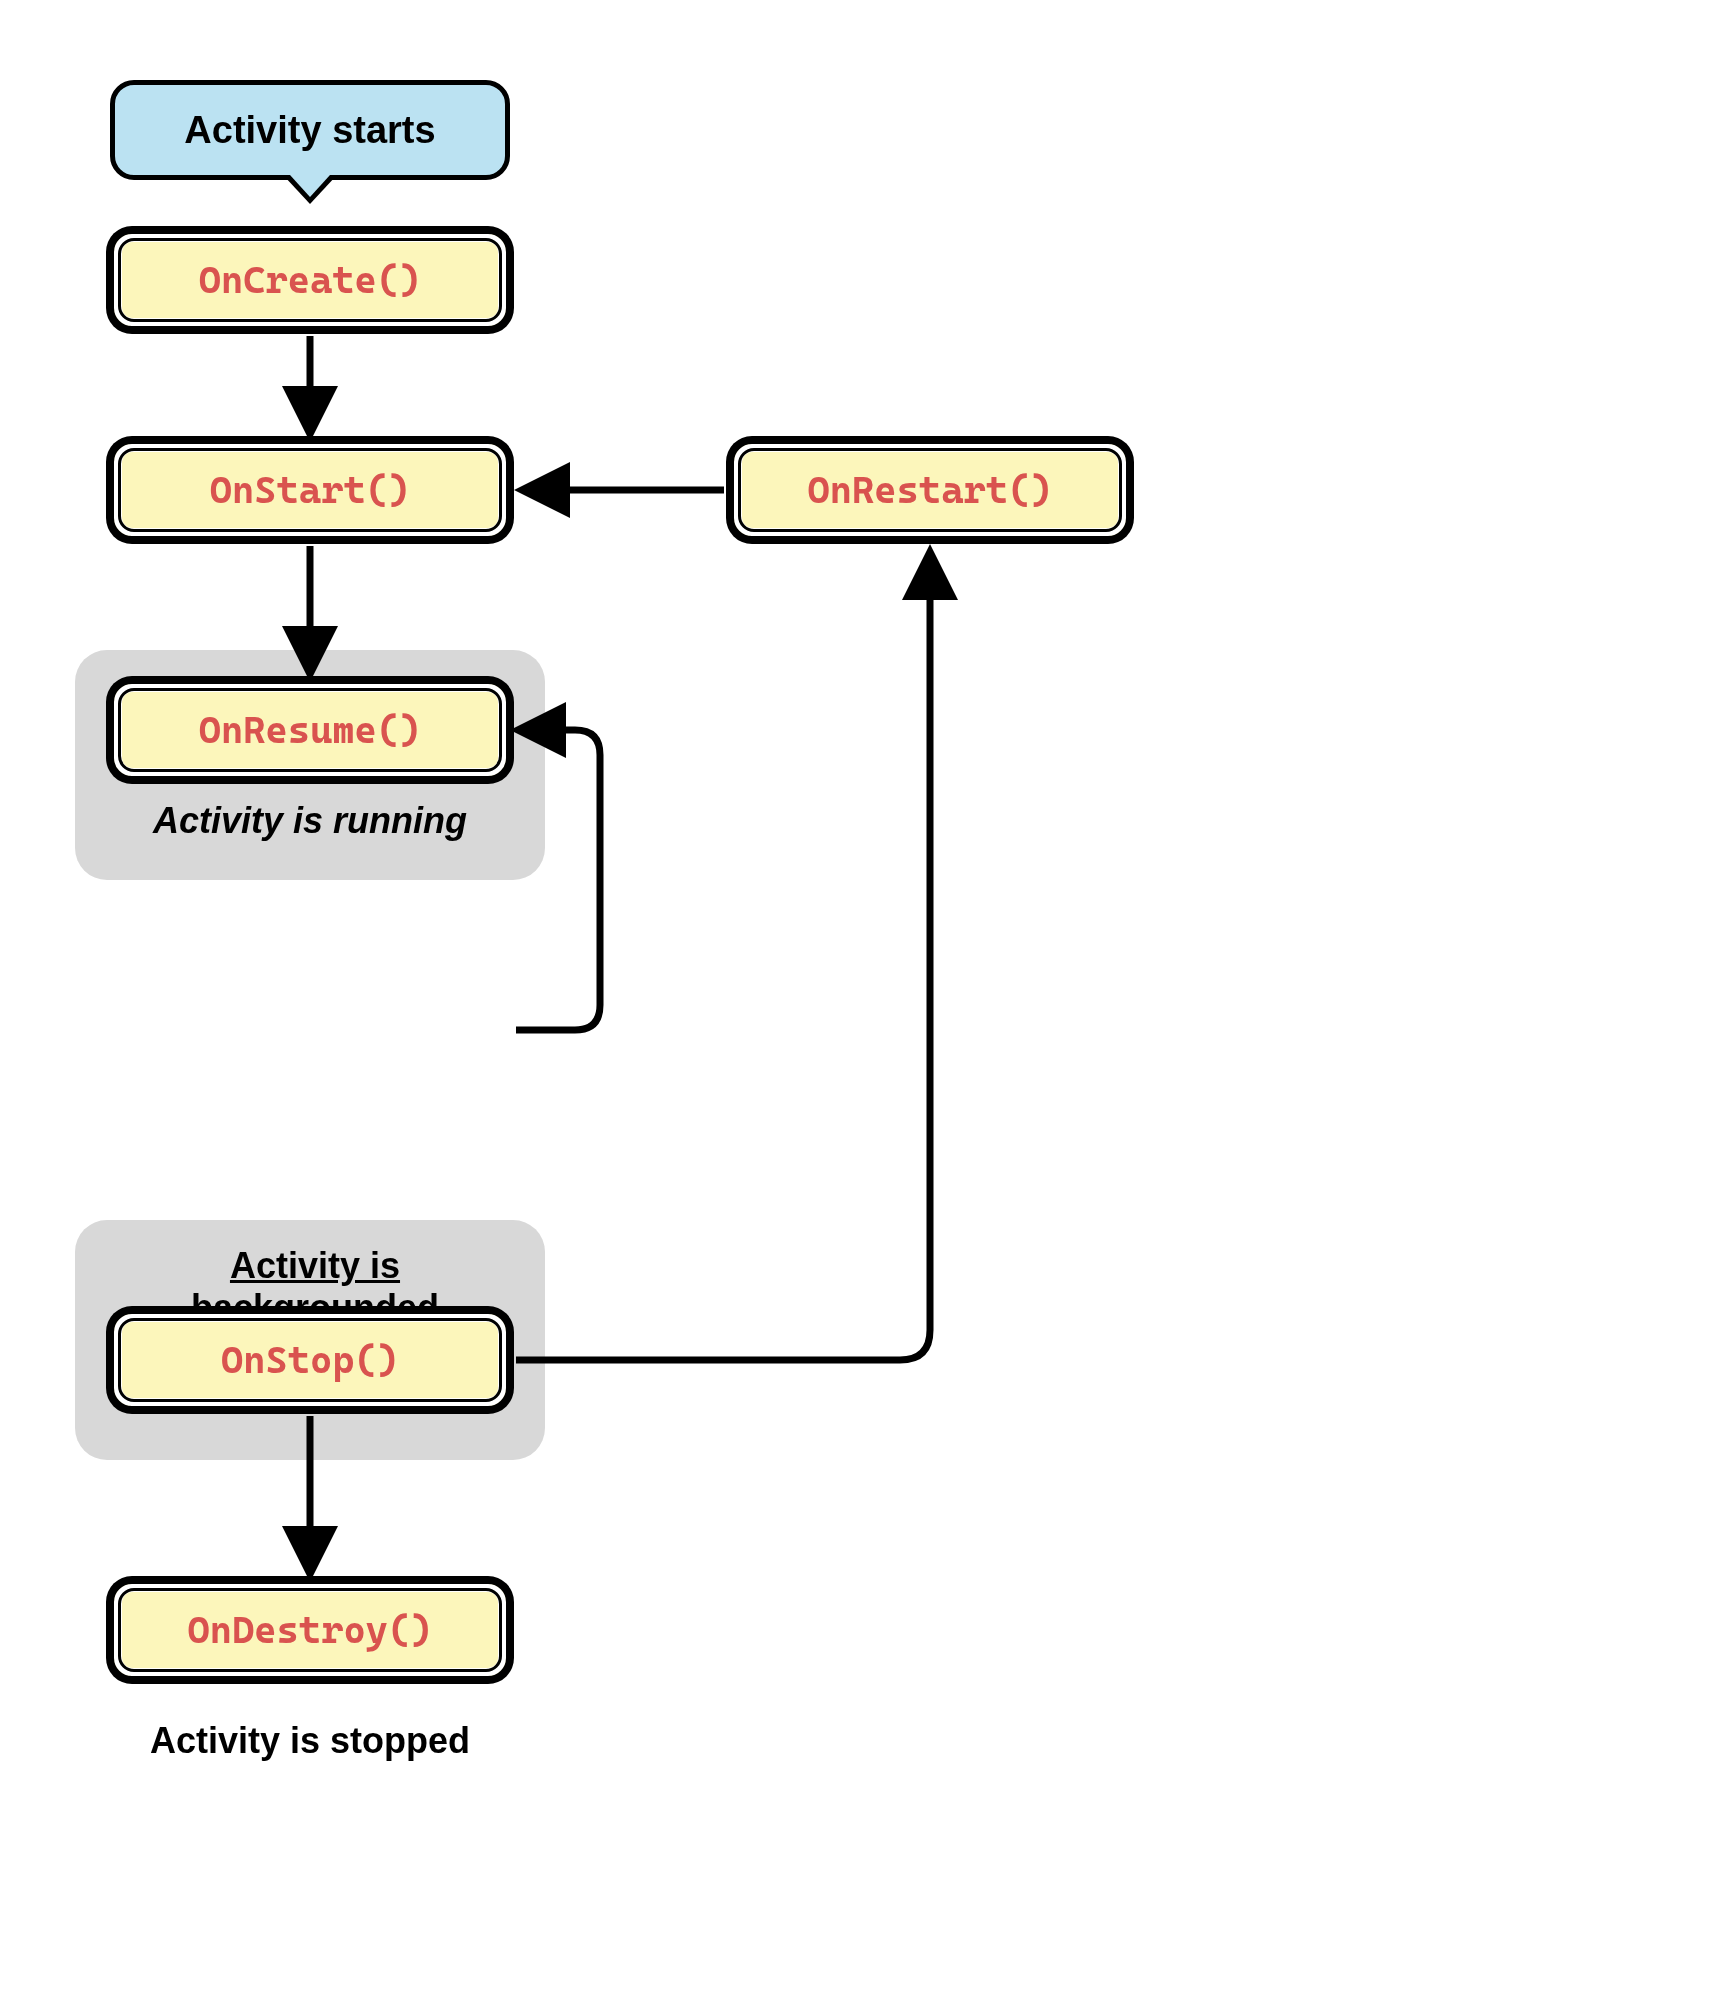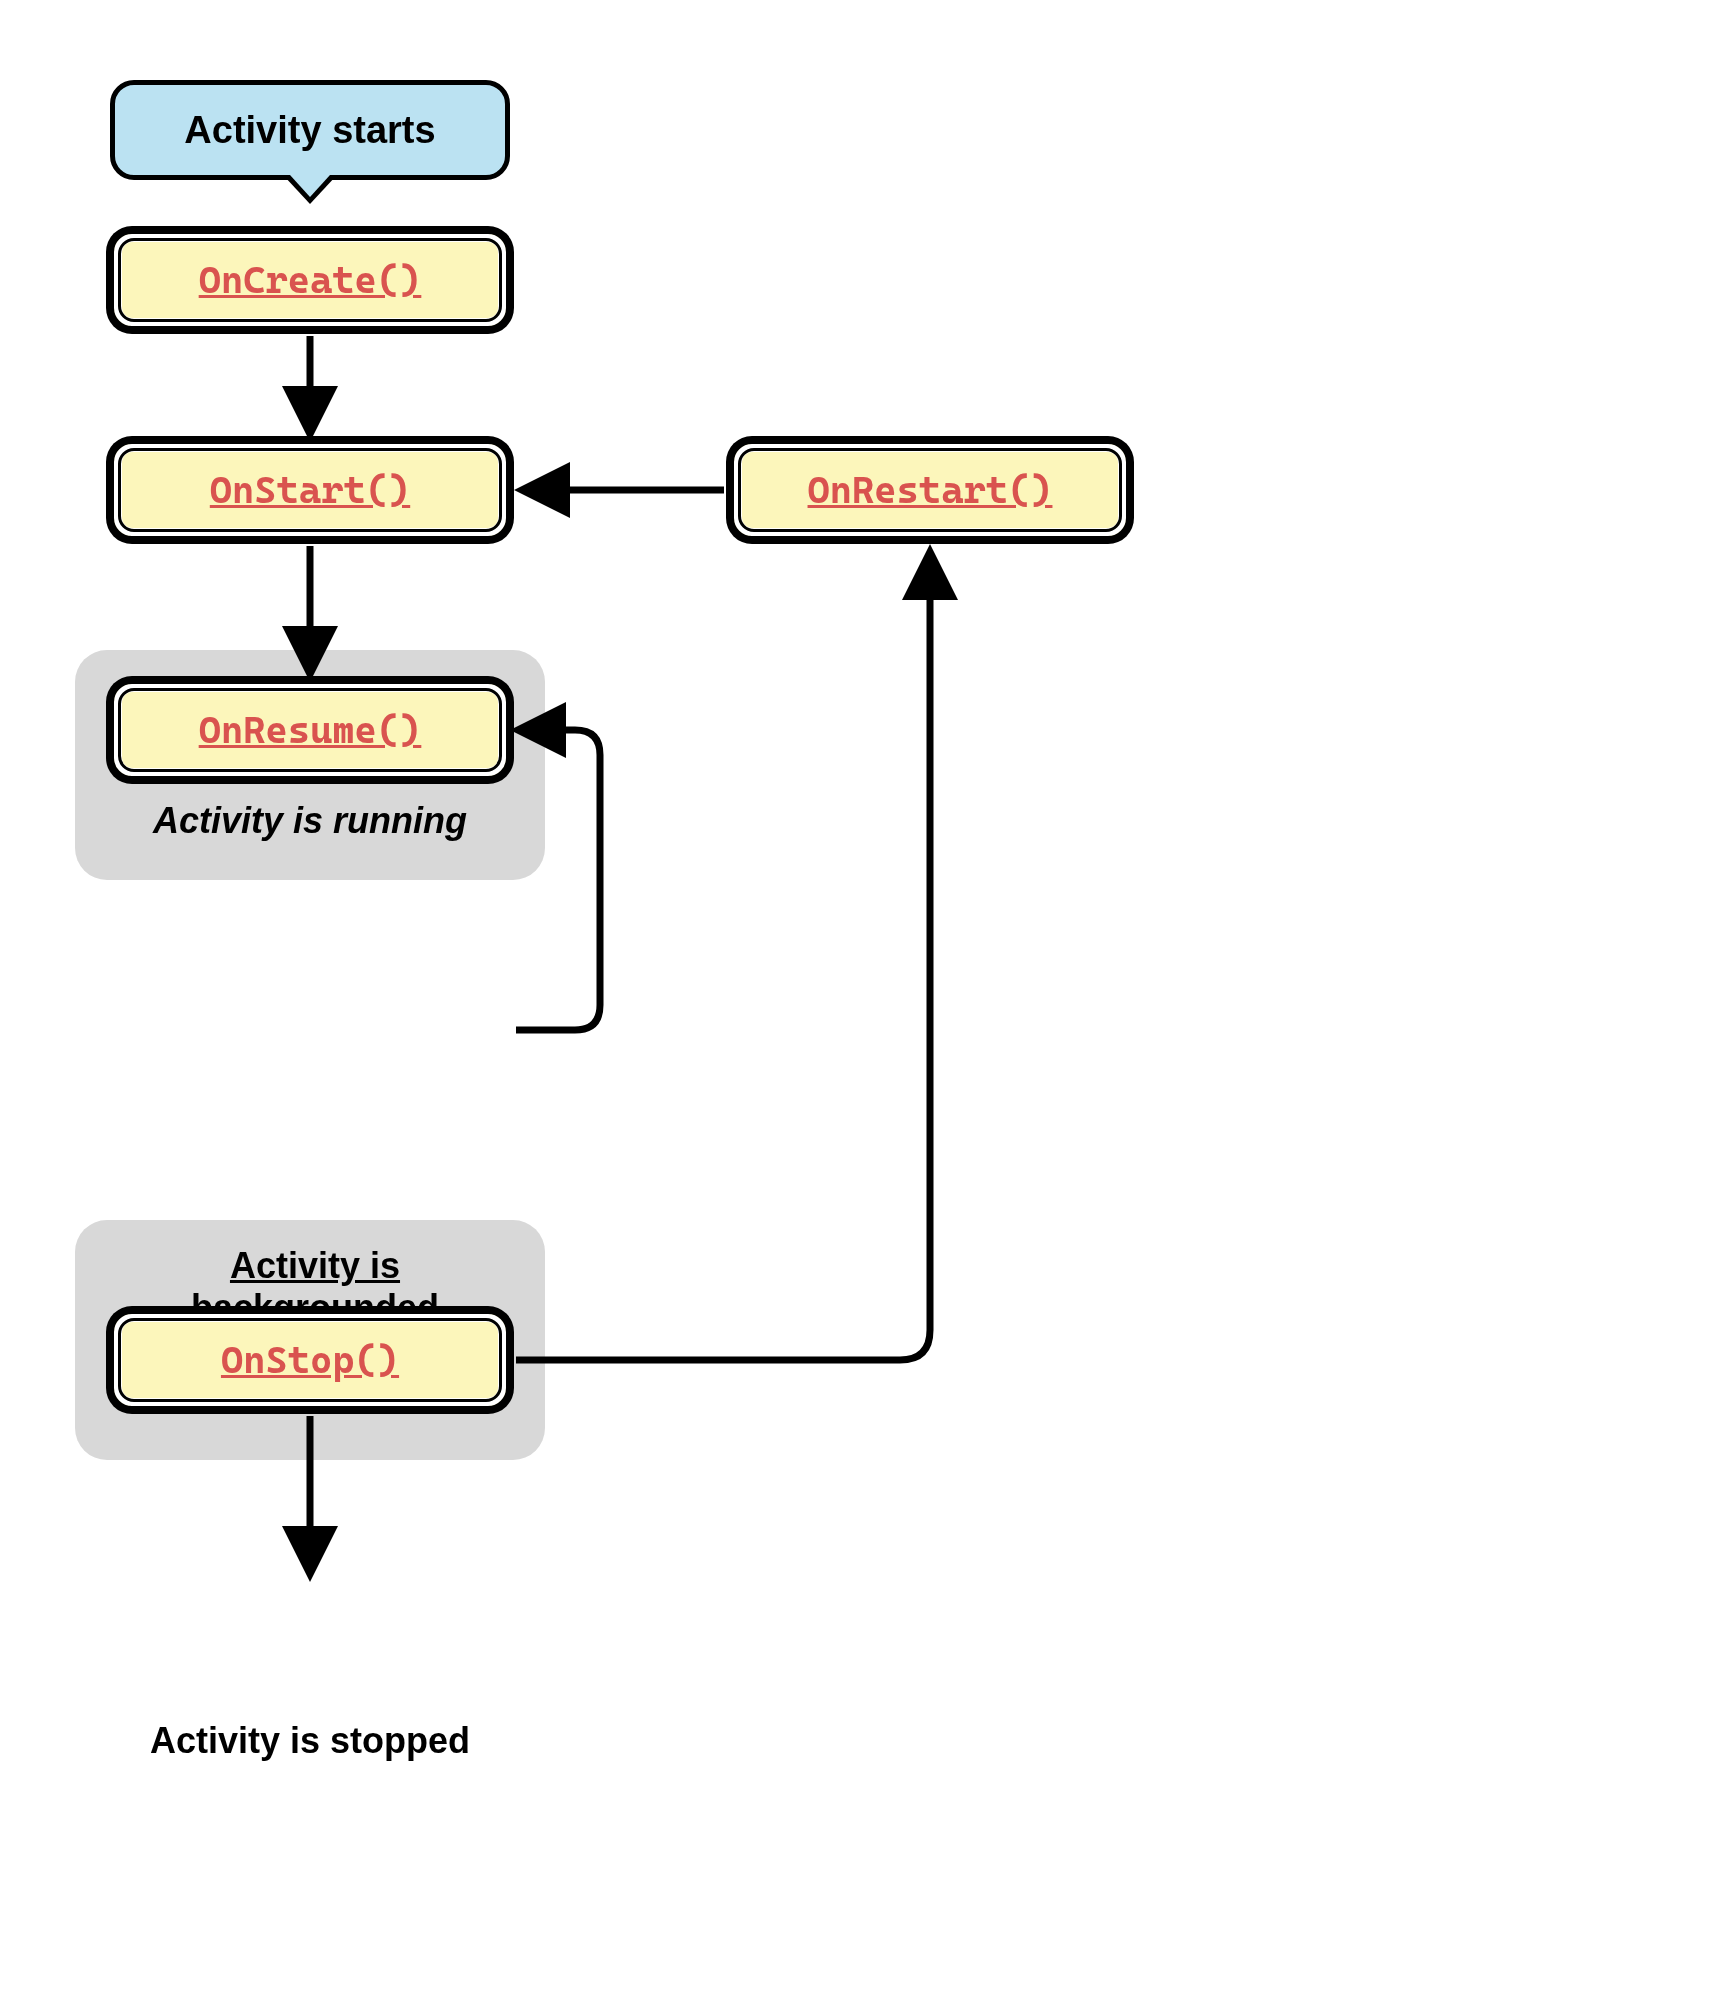--- a/index.html
+++ b/index.html
@@ -51,21 +51,20 @@
       border-radius: 22px;
       display: flex;
       align-items: center;
       justify-content: center;
       font-family: "SF Mono", Monaco, "Cascadia Code", "Courier New", monospace;
       font-size: 38px;
       font-weight: 700;
       color: #d9534f;
       box-shadow: 0 0 0 4px #000, 0 0 0 8px #fff inset;
       border: 4px solid #000;
-      text-decoration: underline;
     }
     .method-box::before {
       content: "";
       position: absolute;
       inset: 4px;
       border: 3px solid #000;
       border-radius: 16px;
       pointer-events: none;
     }
     .gray-group {
@@ -117,20 +116,23 @@
 
   <div class="label" style="left:150px; top:800px; width:320px;font-style:italic;">Activity is running</div>
 
 
   <div class="label" style="left:105px; top:1245px; width:420px;text-decoration:underline;">Activity is backgrounded</div>
 
   <div class="method-box" style="left:110px; top:1310px;">
     <span>OnStop()</span>
   </div>
 
+  <div class="method-box" style="left:110px; top:1580px;">
+    <span>OnDestroy()</span>
+  </div>
 
   <div class="label" style="left:140px; top:1720px; width:340px;">Activity is stopped</div>
 
   <div class="method-box" style="left:730px; top:440px;">
     <span>OnRestart()</span>
   </div>
 
   <svg class="arrows">
     <defs>
       <marker id="arrowhead" markerWidth="8" markerHeight="8" refX="6" refY="4" orient="auto">

